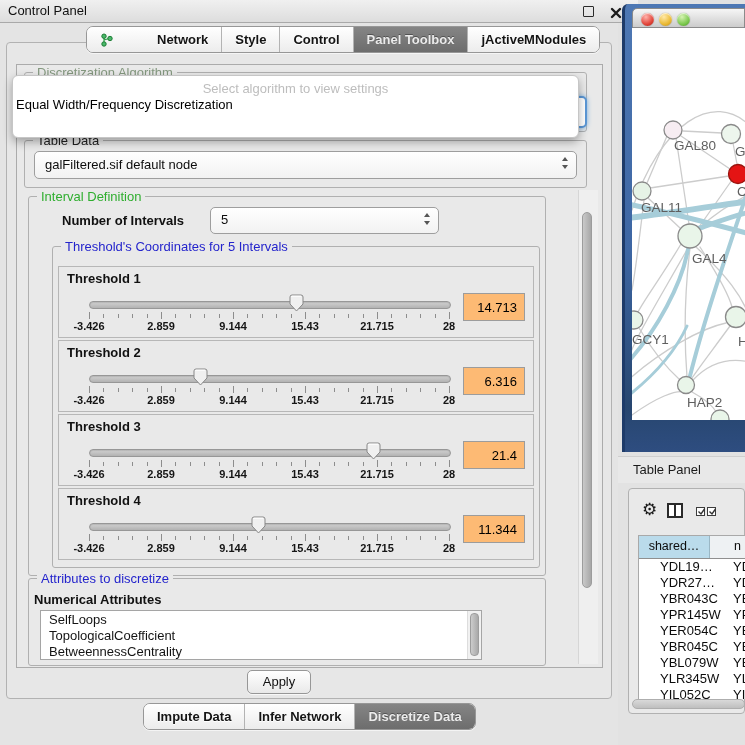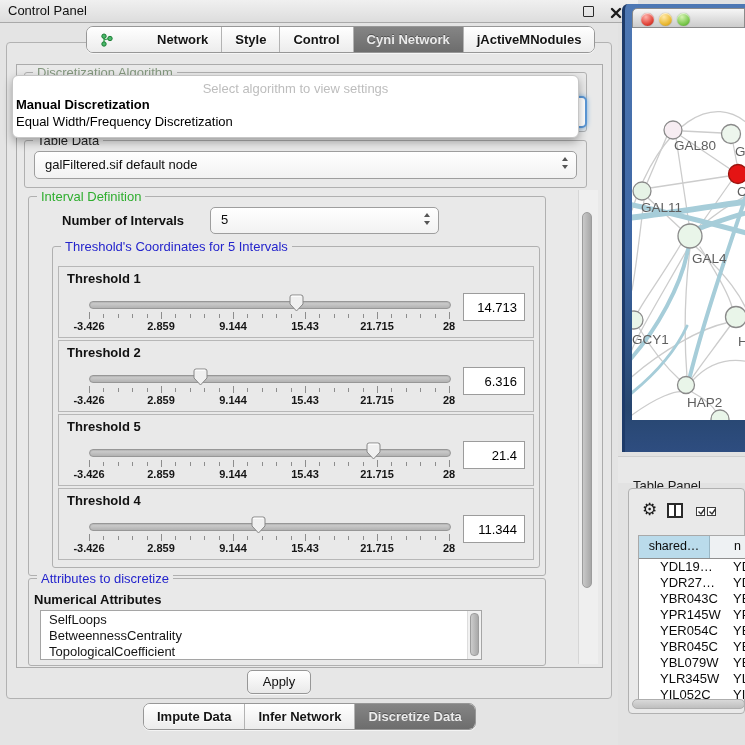--- a/index.html
+++ b/index.html
@@ -72,21 +72,21 @@
   .track{position:absolute;left:0;top:6px;width:100%;height:6px;border-radius:4px;
          background:linear-gradient(#d2d2d2,#b2b2b2);border:1px solid #979797;
          box-shadow:inset 0 1px 1px rgba(0,0,0,.12);}
   .thumb{position:absolute;top:-1px;width:15px;height:18px;}
   .ticks{position:absolute;left:0;top:17px;width:100%;height:8px;}
   .tick{position:absolute;width:1px;background:#8d8d8d;}
   .tick.minor{height:4px;top:2px;}
   .tick.major{height:7px;top:0;}
   .ticklabels{position:absolute;left:0;top:25px;width:100%;height:12px;}
   .ticklabel{position:absolute;transform:translateX(-50%);font-size:11px;font-weight:700;color:#151515;white-space:nowrap;}
-  .vfield{position:absolute;left:404px;top:26px;width:62px;height:28px;background:#ffffff;
+  .vfield{position:absolute;left:404px;top:26px;width:62px;height:28px;background:#fdba74;
           border:1px solid #9c9c9c;font-size:13px;color:#000;text-align:right;
           line-height:27px;padding-right:7px;box-sizing:border-box;}
 
   #attr-group{left:28px;top:578px;width:516px;height:86px;}
   #attr-title{left:34px;top:592px;font-size:13px;font-weight:700;color:#111;}
   #attr-list{left:40px;top:610px;width:440px;height:48px;background:#fff;
              border:1px solid #a5a5a5;overflow:hidden;}
   #attr-list .item{font-size:13px;color:#141414;line-height:15px;padding-left:8px;padding-top:1px;white-space:nowrap;}
   #attr-sb-track{position:absolute;right:0;top:0;width:13px;height:100%;background:#f1f1f1;border-left:1px solid #ddd;}
   #attr-sb-thumb{position:absolute;right:2px;top:2px;width:9px;height:43px;border-radius:4px;
@@ -107,21 +107,21 @@
   #net-titlebar{left:632px;top:8px;width:113px;height:20px;
                 background:linear-gradient(#f6f6f6,#cccccc);
                 border:1px solid #8b8b8b;border-top-left-radius:5px;box-sizing:border-box;}
   .light{position:absolute;top:3.5px;width:13px;height:13px;border-radius:50%;box-shadow:inset 0 1px 1px rgba(255,255,255,.7),0 0 1px rgba(0,0,0,.5);}
   #light-red{left:8px;background:radial-gradient(circle at 38% 30%,#ffb3ac,#e2453a 60%,#a81b10);}
   #light-yellow{left:26px;background:radial-gradient(circle at 38% 30%,#ffe9a8,#eab933 60%,#bd8a12);}
   #light-green{left:44px;background:radial-gradient(circle at 38% 30%,#d6f3b2,#7cc94f 60%,#46941f);}
   #net-canvas{left:632px;top:28px;width:113px;height:392px;background:#fff;overflow:hidden;}
 
   #tablepanel-bar{left:618px;top:456px;width:127px;height:26px;background:#e8e8e8;border-top:1px solid #cfcfcf;}
-  #tablepanel-bar .t{position:absolute;left:15px;top:0;line-height:26px;font-size:13px;color:#1a1a1a;margin-top:16px;}
+  #tablepanel-bar .t{position:absolute;left:15px;top:0;line-height:26px;font-size:13px;color:#1a1a1a;}
   #tablepanel-box{left:628px;top:488px;width:117px;height:226px;background:#e9e9e9;
                   border:1px solid #b1b1b1;border-radius:4px;box-sizing:border-box;}
   #tp-gear{left:642px;top:500px;font-size:17px;color:#1b1b1b;line-height:20px;}
   #tp-split{left:667px;top:503px;width:16px;height:15px;border:2px solid #2a2a2a;background:#fff;box-sizing:border-box;}
   #tp-split:after{content:"";position:absolute;left:5px;top:0;width:2px;height:100%;background:#2a2a2a;}
   .tp-check{position:absolute;top:507px;width:9px;height:9px;border:1.5px solid #3c3c3c;background:#fff;box-sizing:border-box;}
   #tp-check1{left:696px;}  #tp-check2{left:707px;}
   .tp-check svg{position:absolute;left:0;top:-1px;}
 
   #tp-table{left:638px;top:535px;width:107px;height:163px;background:#fff;
@@ -161,39 +161,38 @@
         </svg>
         <span>Network</span>
       </div>
       <div class="tab">
         <span>Style</span>
       </div>
       <div class="tab">
         <span>Control</span>
       </div>
       <div class="tab selected">
-        <span>Cyni Network</span>
+        <span>Panel Toolbox</span>
       </div>
       <div class="tab">
         <span>jActiveMNodules</span>
       </div>
     </div>
 
   <div id="outer-panel" class="abs"></div>
   <div id="inner-panel" class="abs"></div>
 
   <div id="algo-group" class="abs group">
     <span class="legend gray-green">Discretization Algorithm</span>
   </div>
   <div id="focus-combo" class="abs"></div>
 
   <div id="popup" class="abs">
     <div class="hint">Select algorithm to view settings</div>
     <div id="popup-items">
-        <div class="item bold">Manual Discretization</div>
         <div class="item">Equal Width/Frequency Discretization</div>
       </div>
   </div>
 
   <div id="tabledata-group" class="abs group">
     <span class="legend dark">Table Data</span>
   </div>
   <div id="tabledata-combo" class="abs combo">
     <span class="val">galFiltered.sif default node</span>
     <span class="spin">
@@ -309,21 +308,21 @@
             <div class="ticklabel" style="left: 20%;">2.859</div>
             <div class="ticklabel" style="left: 40%;">9.144</div>
             <div class="ticklabel" style="left: 60%;">15.43</div>
             <div class="ticklabel" style="left: 80%;">21.715</div>
             <div class="ticklabel" style="left: 100%;">28</div>
           </div>
         </div>
         <div class="vfield">6.316</div>
       </div>
       <div class="tbox" style="top: 414px;">
-        <div class="tlabel">Threshold 5</div>
+        <div class="tlabel">Threshold 3</div>
         <div class="slider-zone">
           <div class="track"></div>
           <div class="thumb" style="left: calc(79% - 7.5px);"><svg width="15" height="18">
               <path d="M1,3 Q1,1 3,1 L12,1 Q14,1 14,3 L14,10 L7.5,17 L1,10 Z" fill="#f0f0f0" stroke="#878787"></path>
               <path d="M2.2,3 Q2.2,2.2 3,2.2 L12,2.2" stroke="#fff" fill="none"></path>
             </svg></div>
           <div class="ticks">
             <div class="tick major" style="left: 0%;"></div>
             <div class="tick minor" style="left: 4%;"></div>
             <div class="tick minor" style="left: 8%;"></div>
@@ -411,22 +410,22 @@
       </div>
     </div>
 
   <div id="attr-group" class="abs group">
     <span class="legend blue">Attributes to discretize</span>
   </div>
   <div id="attr-title" class="abs">Numerical Attributes</div>
   <div id="attr-list" class="abs">
     <div id="attr-items">
         <div class="item">SelfLoops</div>
+        <div class="item">TopologicalCoefficient</div>
         <div class="item">BetweennessCentrality</div>
-        <div class="item">TopologicalCoefficient</div>
       </div>
     <div id="attr-sb-track">
       <div id="attr-sb-thumb"></div>
     </div>
   </div>
 
   <div id="main-sb-track" class="abs"></div>
   <div id="main-sb-thumb" class="abs"></div>
 
   <div id="apply-btn" class="abs">Apply</div>

